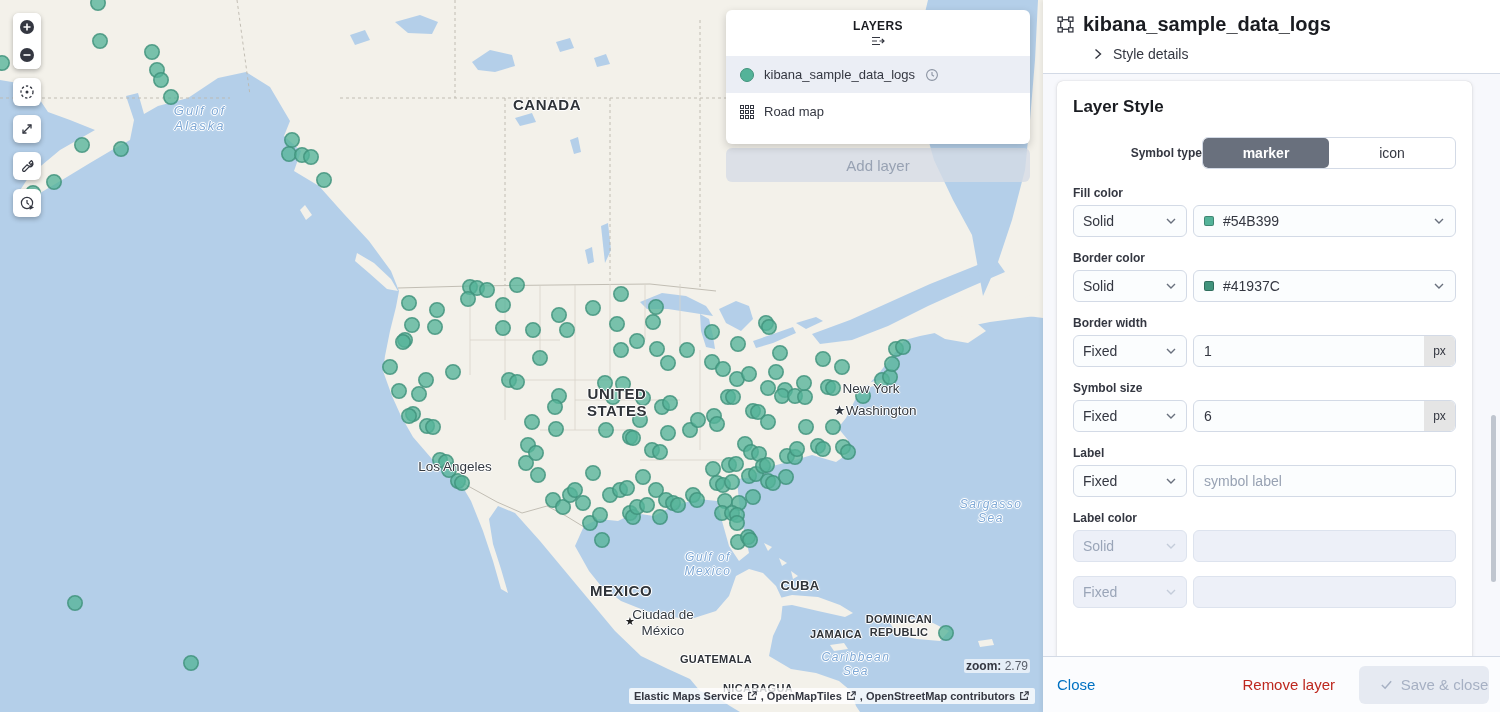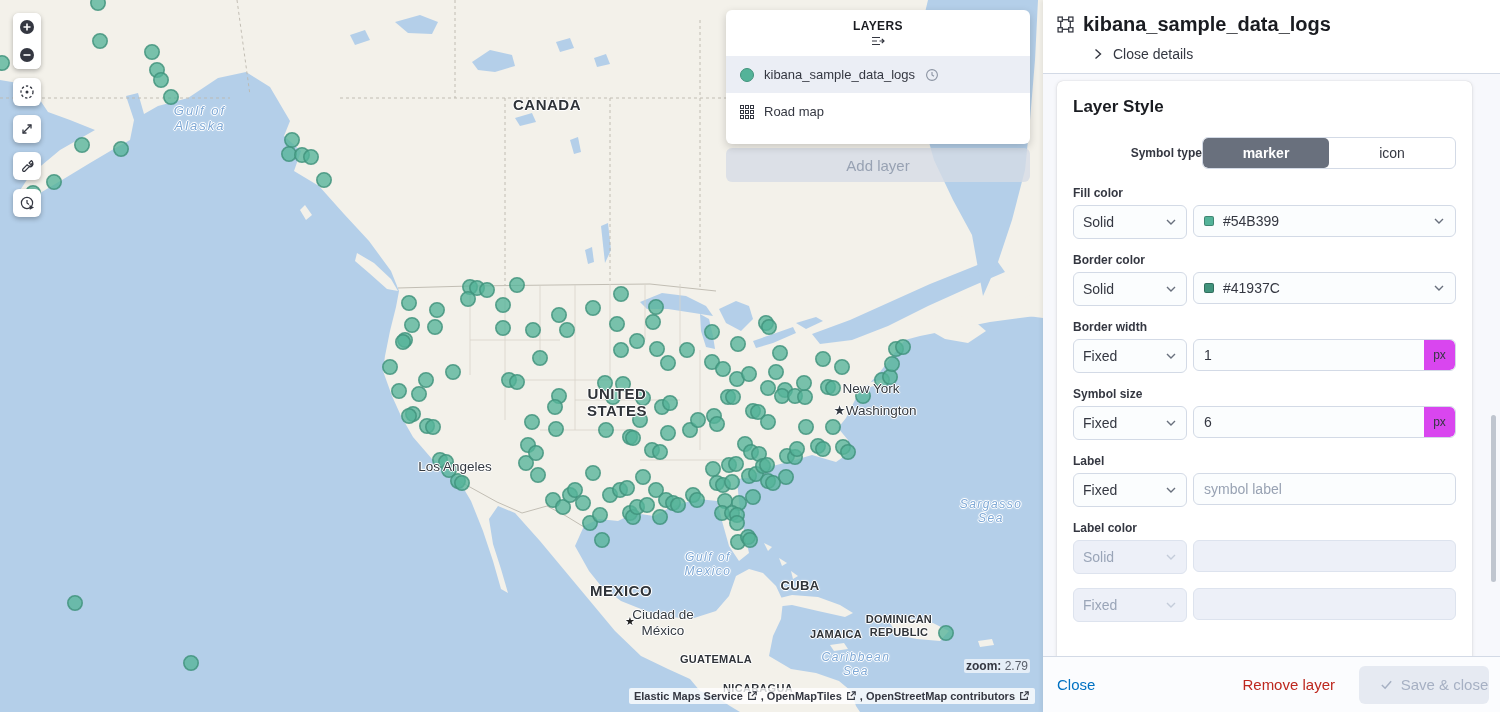--- a/index.html
+++ b/index.html
@@ -68,28 +68,28 @@
   .f-label { font-size:12px; font-weight:700; color:#343741; }
   .btn-toggle { flex:1; display:flex; border:1px solid #d3dae6; border-radius:6px; height:32px; background:#fff; overflow:hidden; }
   .btn-toggle .seg { flex:1; display:flex; align-items:center; justify-content:center; font-size:14px; cursor:pointer; }
   .seg.selected { background:#69707D; color:#fff; font-weight:700; border-radius:5px; }
   .seg.unselected { color:#343741; }
 
   .field { margin-bottom:14px; }
   .field .f-label { display:block; margin-bottom:5px; }
   .controls-row { display:flex; gap:6px; }
   .ctl { height:32px; border:1px solid #d3dae6; border-radius:6px; background:#fbfdfe; display:flex; align-items:center; font-size:14px; color:#343741; }
-  .ctl-select { width:114px; flex:none; padding:16px 9px; justify-content:space-between; cursor:pointer; }
+  .ctl-select { width:114px; flex:none; padding:8px 9px; justify-content:space-between; cursor:pointer; }
   .ctl-wide { flex:1; overflow:hidden; }
   .ctl-combo { padding:0 10px; cursor:pointer; }
   .swatch { width:10px; height:10px; border-radius:2px; border:1px solid rgba(0,0,0,.25); flex:none; margin-right:9px; }
   .combo-text { flex:1; }
   .ctl-input { padding:0; }
   .input-text { flex:1; padding:0 10px; color:#343741; }
-  .input-suffix { flex:none; width:31px; height:100%; background:#d946ef; border-radius:0 5px 5px 0; display:flex; align-items:center; justify-content:center;
+  .input-suffix { flex:none; width:31px; height:100%; background:#e5e5e5; border-radius:0 5px 5px 0; display:flex; align-items:center; justify-content:center;
     font-size:12px; font-weight:500; color:#343741; }
   .placeholder { color:#98a2b3; }
   .ctl.disabled { background:#edf0f8; border-color:#dde3ee; color:#9aa5b8; cursor:default; }
   .ctl.disabled .chev { color:#c4ccda; }
   .chev { color:#69707D; display:flex; }
 
   .panel-footer { flex:none; height:56px; background:#fbfcfe; border-top:1px solid #d3dae6; display:flex; align-items:center; padding:0 11px 0 14px; }
   .link-btn { background:none; border:none; font-family:inherit; font-size:15px; font-weight:500; cursor:pointer; }
   .close-btn { color:#0071c2; }
   .remove-btn { color:#BD271E; margin-left:auto; margin-right:24px; }
@@ -512,21 +512,21 @@
           <rect x="1" y="11" width="4" height="4" fill="#fff"></rect>
             <rect x="11" y="11" width="4" height="4" fill="#fff"></rect>
         </g>
       </svg>
       <h1 class="panel-title">kibana_sample_data_logs</h1>
     </div>
     <div class="source-row">
       <svg width="12" height="12" viewBox="0 0 12 12">
           <path d="M3.5 1.5 L8.5 6 L3.5 10.5" fill="none" stroke="#343741" stroke-width="1.4"></path>
         </svg>
-      <span class="source-label">Close details</span>
+      <span class="source-label">Style details</span>
     </div>
   </div>
 
   <div class="panel-body">
     <div class="style-card">
       <h2 class="card-title">Layer Style</h2>
 
       <div class="field-inline">
         <span class="f-label">Symbol type</span>
         <div class="btn-toggle">

